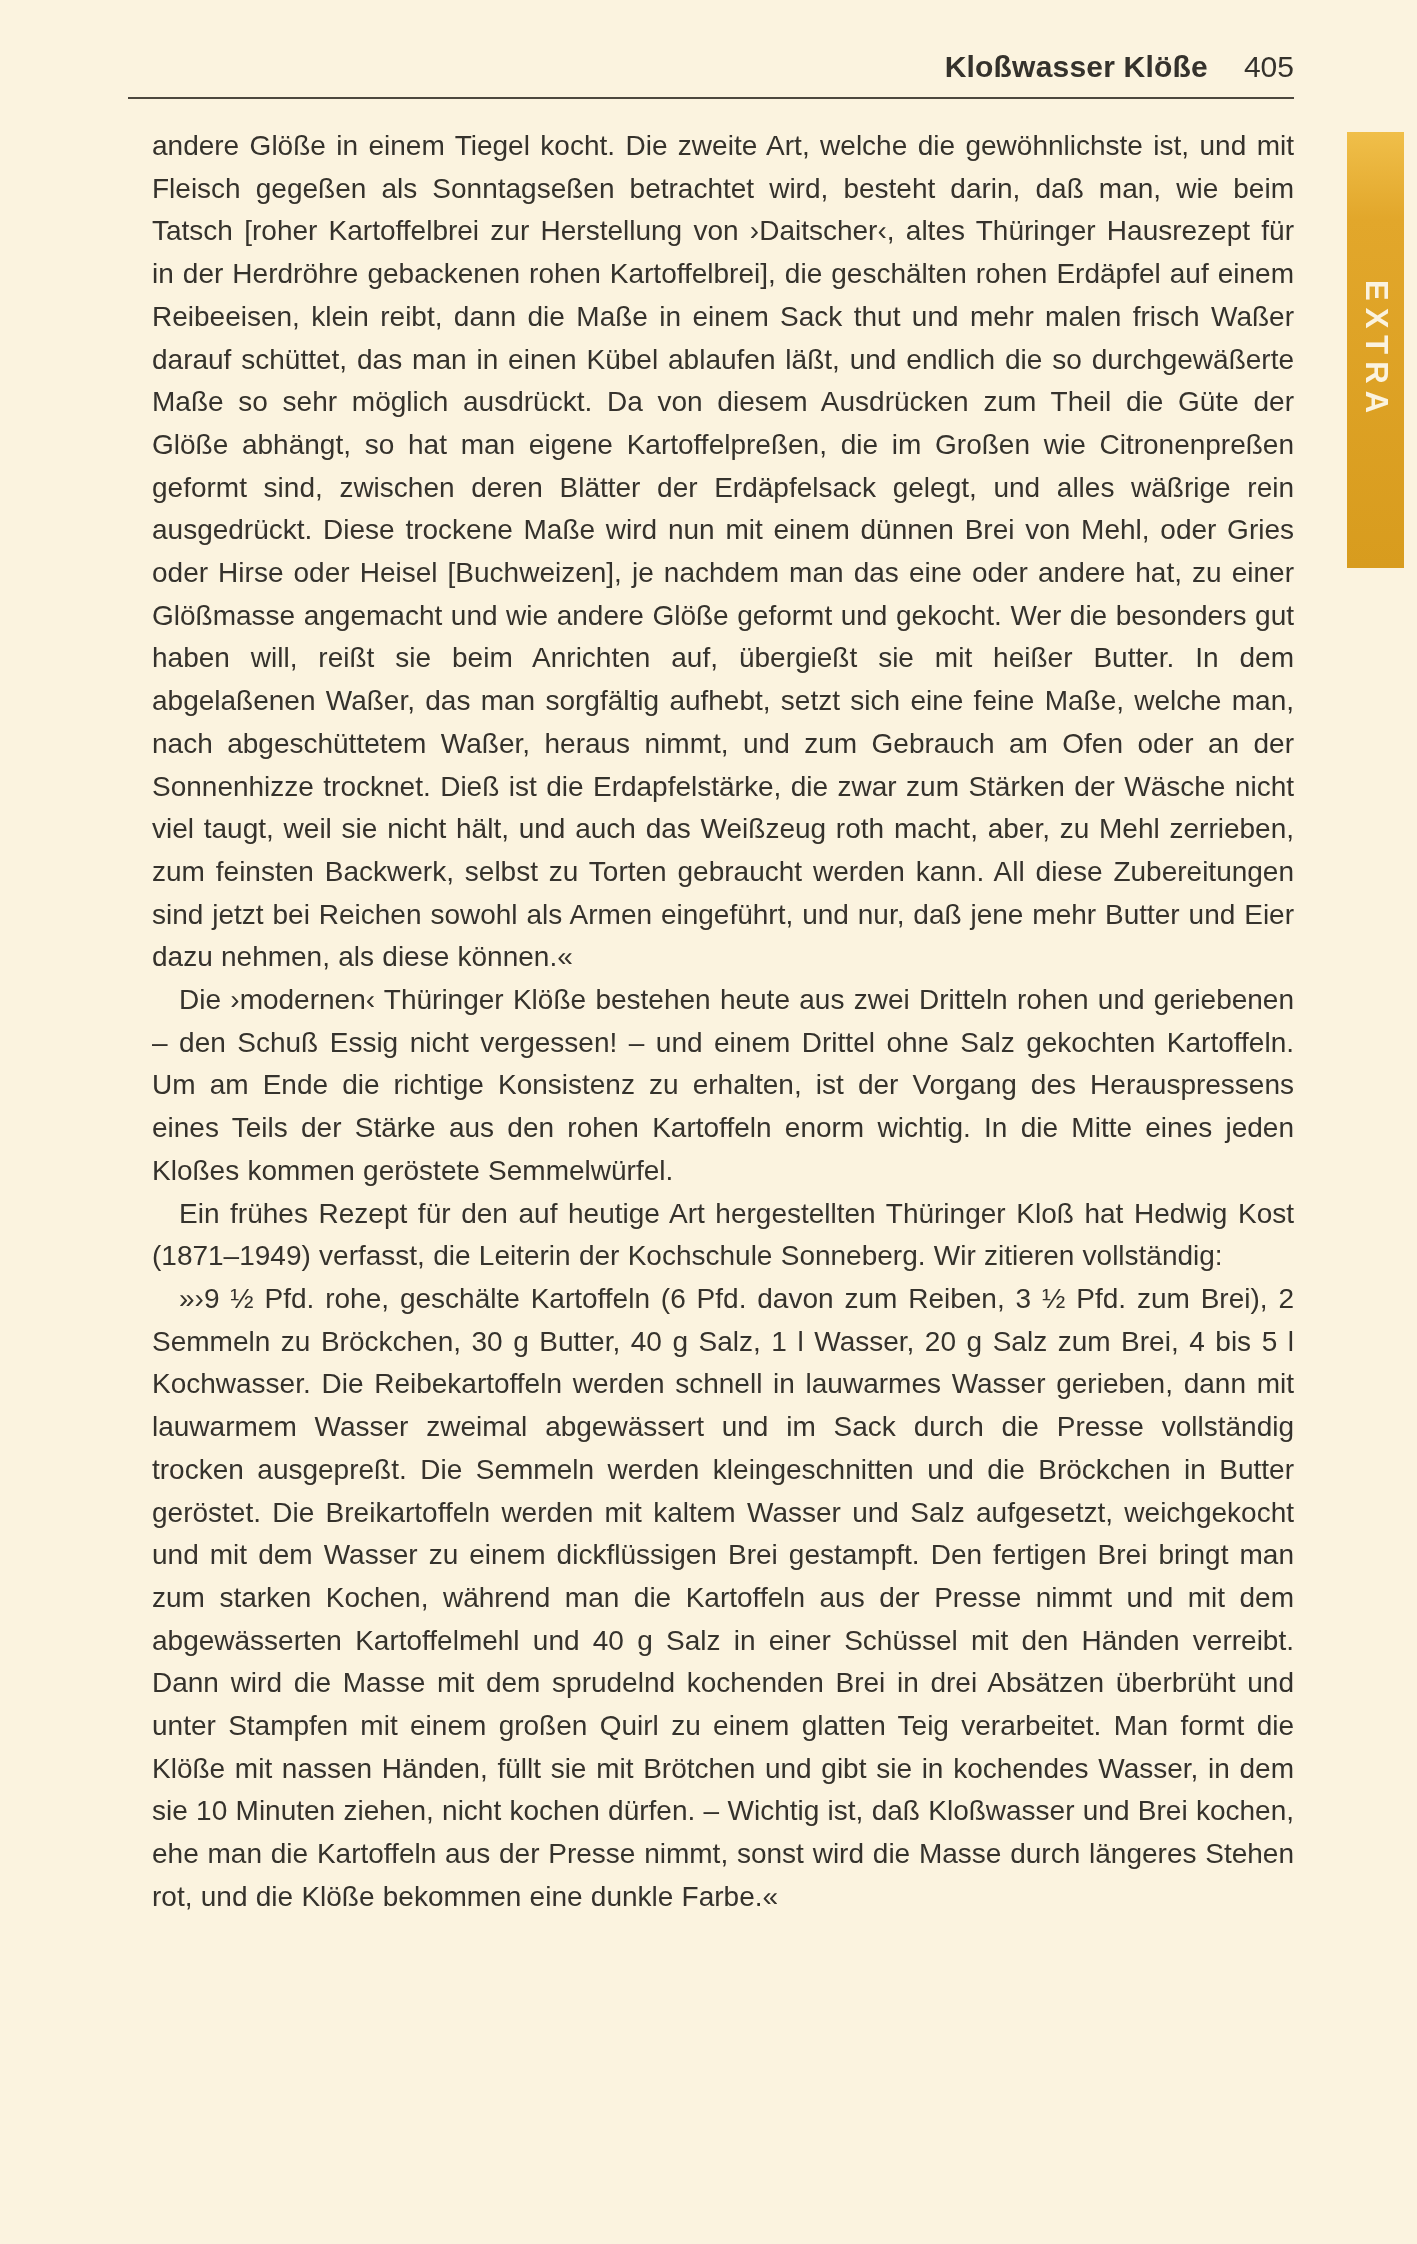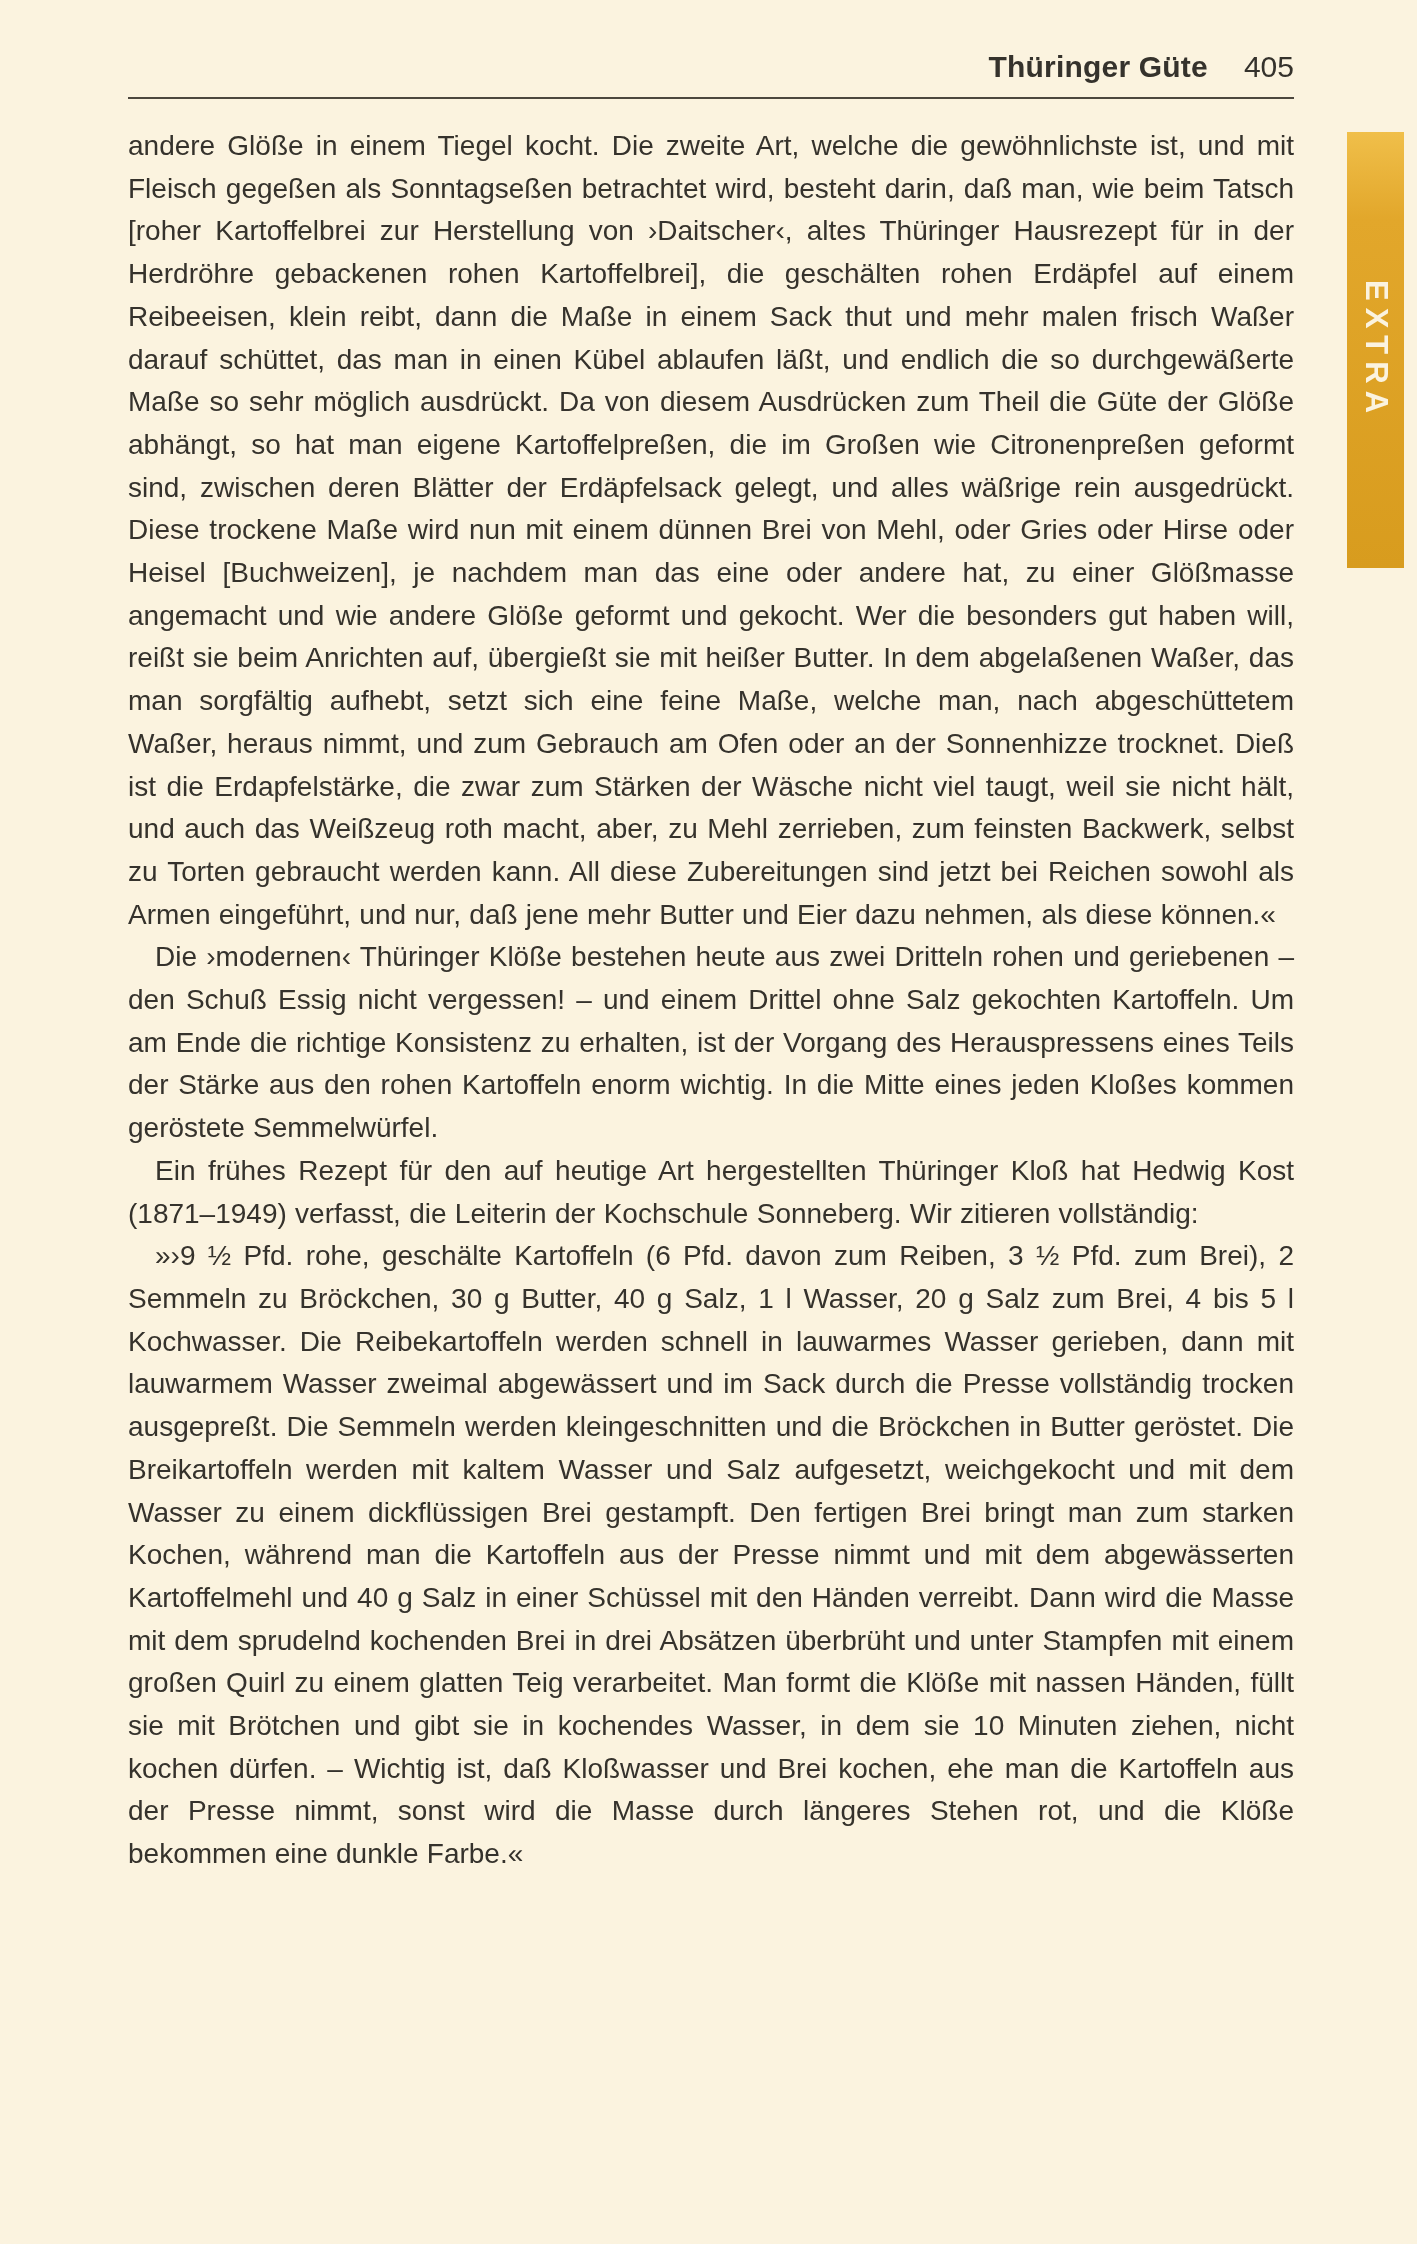--- a/index.html
+++ b/index.html
@@ -42,20 +42,21 @@
     font-weight: normal;
   }
   .article {
     margin-top: 26px;
     font-size: 28px;
     line-height: 42.7px;
     text-align: justify;
     hyphens: auto;
     -webkit-hyphens: auto;
     word-spacing: 0.5px;
+    margin-left: 24px;
   }
   .article p {
     margin: 0;
     padding: 0;
   }
   .article p.indent {
     text-indent: 27px;
   }
   .side-tab {
     position: absolute;
@@ -79,21 +80,21 @@
   }
 </style>
 </head>
 <body>
 
 <div class="page">
 
   <div class="content">
 
     <div class="running-header">
-      <span class="chapter-title">Thüringer Güte</span><span class="page-number">405</span>
+      <span class="chapter-title">Kloßwasser Klöße</span><span class="page-number">405</span>
     </div>
 
     <div class="article">
       <p>andere Glöße in einem Tiegel kocht. Die zweite Art, welche die gewöhnlichste ist, und mit Fleisch gegeßen als Sonntagseßen betrachtet wird, besteht darin, daß man, wie beim Tatsch [roher Kartoffelbrei zur Herstellung von ›Daitscher‹, altes Thüringer Hausrezept für in der Herdröhre gebackenen rohen Kartoffelbrei], die geschälten rohen Erdäpfel auf einem Reibeeisen, klein reibt, dann die Maße in einem Sack thut und mehr malen frisch Waßer darauf schüttet, das man in einen Kübel ablaufen läßt, und endlich die so durchgewäßerte Maße so sehr möglich ausdrückt. Da von diesem Ausdrücken zum Theil die Güte der Glöße abhängt, so hat man eigene Kartoffelpreßen, die im Großen wie Citronenpreßen geformt sind, zwischen deren Blätter der Erdäpfelsack gelegt, und alles wäßrige rein ausgedrückt. Diese trockene Maße wird nun mit einem dünnen Brei von Mehl, oder Gries oder Hirse oder Heisel [Buchweizen], je nachdem man das eine oder andere hat, zu einer Glößmasse angemacht und wie andere Glöße geformt und gekocht. Wer die besonders gut haben will, reißt sie beim Anrichten auf, übergießt sie mit heißer Butter. In dem abgelaßenen Waßer, das man sorgfältig aufhebt, setzt sich eine feine Maße, welche man, nach abgeschüttetem Waßer, heraus nimmt, und zum Gebrauch am Ofen oder an der Sonnenhizze trocknet. Dieß ist die Erdapfelstärke, die zwar zum Stärken der Wäsche nicht viel taugt, weil sie nicht hält, und auch das Weißzeug roth macht, aber, zu Mehl zerrieben, zum feinsten Backwerk, selbst zu Torten gebraucht werden kann. All diese Zubereitungen sind jetzt bei Reichen sowohl als Armen eingeführt, und nur, daß jene mehr Butter und Eier dazu nehmen, als diese können.«</p>
       <p class="indent">Die ›modernen‹ Thüringer Klöße bestehen heute aus zwei Dritteln rohen und geriebenen – den Schuß Essig nicht vergessen! – und einem Drittel ohne Salz gekochten Kartoffeln. Um am Ende die richtige Konsistenz zu erhalten, ist der Vorgang des Herauspressens eines Teils der Stärke aus den rohen Kartoffeln enorm wichtig. In die Mitte eines jeden Kloßes kommen geröstete Semmelwürfel.</p>
       <p class="indent">Ein frühes Rezept für den auf heutige Art hergestellten Thüringer Kloß hat Hedwig Kost (1871–1949) verfasst, die Leiterin der Kochschule Sonneberg. Wir zitieren vollständig:</p>
       <p class="indent">»›9 ½ Pfd. rohe, geschälte Kartoffeln (6 Pfd. davon zum Reiben, 3 ½ Pfd. zum Brei), 2 Semmeln zu Bröckchen, 30 g Butter, 40 g Salz, 1 l Wasser, 20 g Salz zum Brei, 4 bis 5 l Kochwasser. Die Reibekartoffeln werden schnell in lauwarmes Wasser gerieben, dann mit lauwarmem Wasser zweimal abgewässert und im Sack durch die Presse vollständig trocken ausgepreßt. Die Semmeln werden kleingeschnitten und die Bröckchen in Butter geröstet. Die Breikartoffeln werden mit kaltem Wasser und Salz aufgesetzt, weichgekocht und mit dem Wasser zu einem dickflüssigen Brei gestampft. Den fertigen Brei bringt man zum starken Kochen, während man die Kartoffeln aus der Presse nimmt und mit dem abgewässerten Kartoffelmehl und 40 g Salz in einer Schüssel mit den Händen verreibt. Dann wird die Masse mit dem sprudelnd kochenden Brei in drei Absätzen überbrüht und unter Stampfen mit einem großen Quirl zu einem glatten Teig verarbeitet. Man formt die Klöße mit nassen Händen, füllt sie mit Brötchen und gibt sie in kochendes Wasser, in dem sie 10 Minuten ziehen, nicht kochen dürfen. – Wichtig ist, daß Kloßwasser und Brei kochen, ehe man die Kartoffeln aus der Presse nimmt, sonst wird die Masse durch längeres Stehen rot, und die Klöße bekommen eine dunkle Farbe.«</p>
     </div>
 
   </div>

